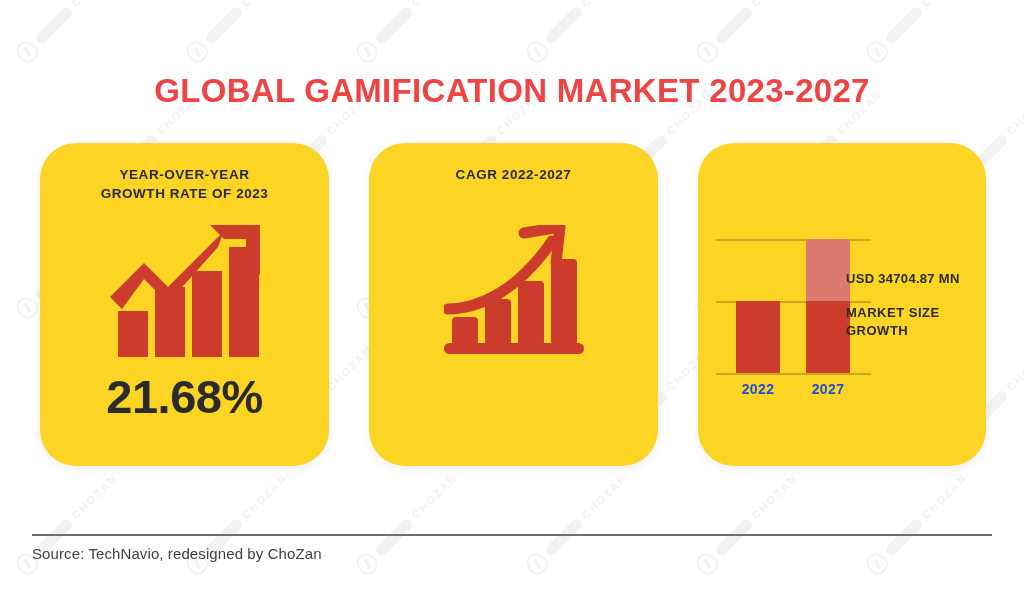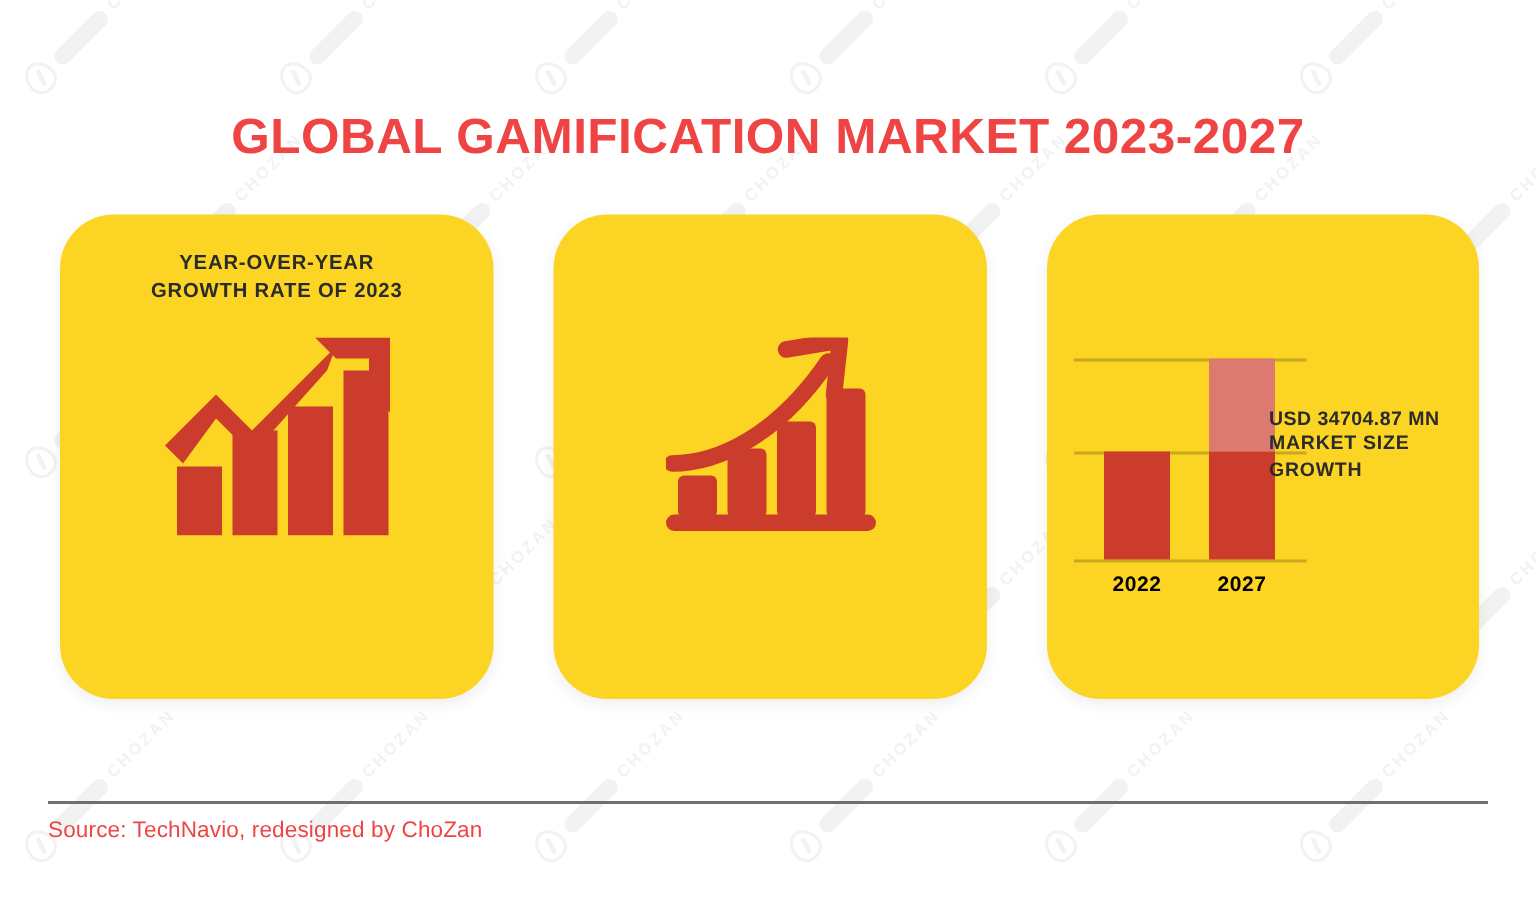--- a/index.html
+++ b/index.html
@@ -172,38 +172,39 @@
     width: 100%;
     background: #dd7a70;
   }
   .bar-label {
     position: absolute;
     width: 64px;
     text-align: center;
     top: 142px;
     font-size: 14px;
     font-weight: 700;
-    color: #000000;
+    color: #1d4ed8;
     letter-spacing: 0.4px;
   }
 
   .chart-annotations {
     position: absolute;
     left: 148px;
     top: 128px;
     width: 140px;
   }
   .annot-value {
     font-size: 13px;
     font-weight: 700;
     letter-spacing: 0.3px;
     color: #2b2b2b;
     white-space: nowrap;
   }
   .annot-label {
+    margin-top: 18px;
     font-size: 13px;
     font-weight: 700;
     letter-spacing: 0.5px;
     line-height: 1.42;
     color: #2b2b2b;
   }
 
   
   #footer-divider {
     position: absolute;
@@ -211,21 +212,21 @@
     top: 534px;
     width: 960px;
     height: 2px;
     background: #6f6f6f;
   }
   #footer-source {
     position: absolute;
     left: 32px;
     top: 545px;
     font-size: 15px;
-    color: #ef4444;
+    color: #404040;
     letter-spacing: 0.1px;
   }
 </style>
 </head>
 <body>
 
 <div id="watermark-layer">
     <div class="wm" style="left: 0px; top: 0px;">
       <div class="wm-mark"></div>
       <div class="wm-bar"></div>
@@ -425,23 +426,27 @@
             <rect x="49" y="62" width="30" height="70"></rect>
             <rect x="86" y="46" width="30" height="86"></rect>
             <rect x="123" y="22" width="30" height="110"></rect>
 
             <path d="M4 72 L38 38 L62 62 L118 6 L112 22 L62 78 L38 54 L16 84 Z"></path>
             <path d="M 104 0 L 154 0 L 154 50 L 140 36 L 140 14 L 118 14 Z"></path>
           </g>
         </svg>
       </div>
 
+      <div class="card-value">21.68%</div>
     </div>
 
     <div class="card stat">
+      <div class="card-heading">
+        <span>CAGR 2022-2027</span>
+      </div>
 
       <div class="card-icon">
         <svg width="140" height="132" viewBox="0 0 140 132" aria-hidden="true">
           <g fill="#CC3C2C">
 
             <rect x="0" y="118" width="140" height="11" rx="5.5"></rect>
 
             <rect x="8" y="92" width="26" height="28" rx="4"></rect>
             <rect x="41" y="74" width="26" height="46" rx="4"></rect>
             <rect x="74" y="56" width="26" height="64" rx="4"></rect>

